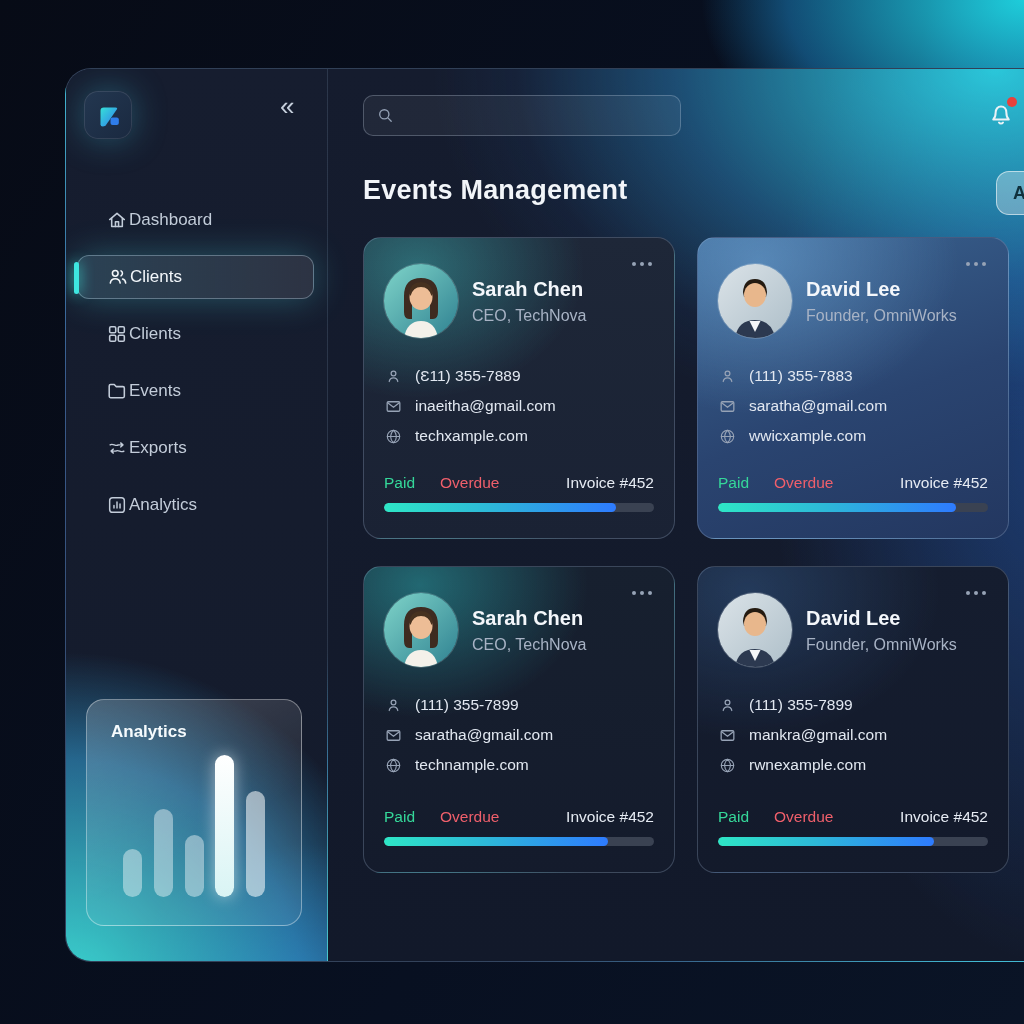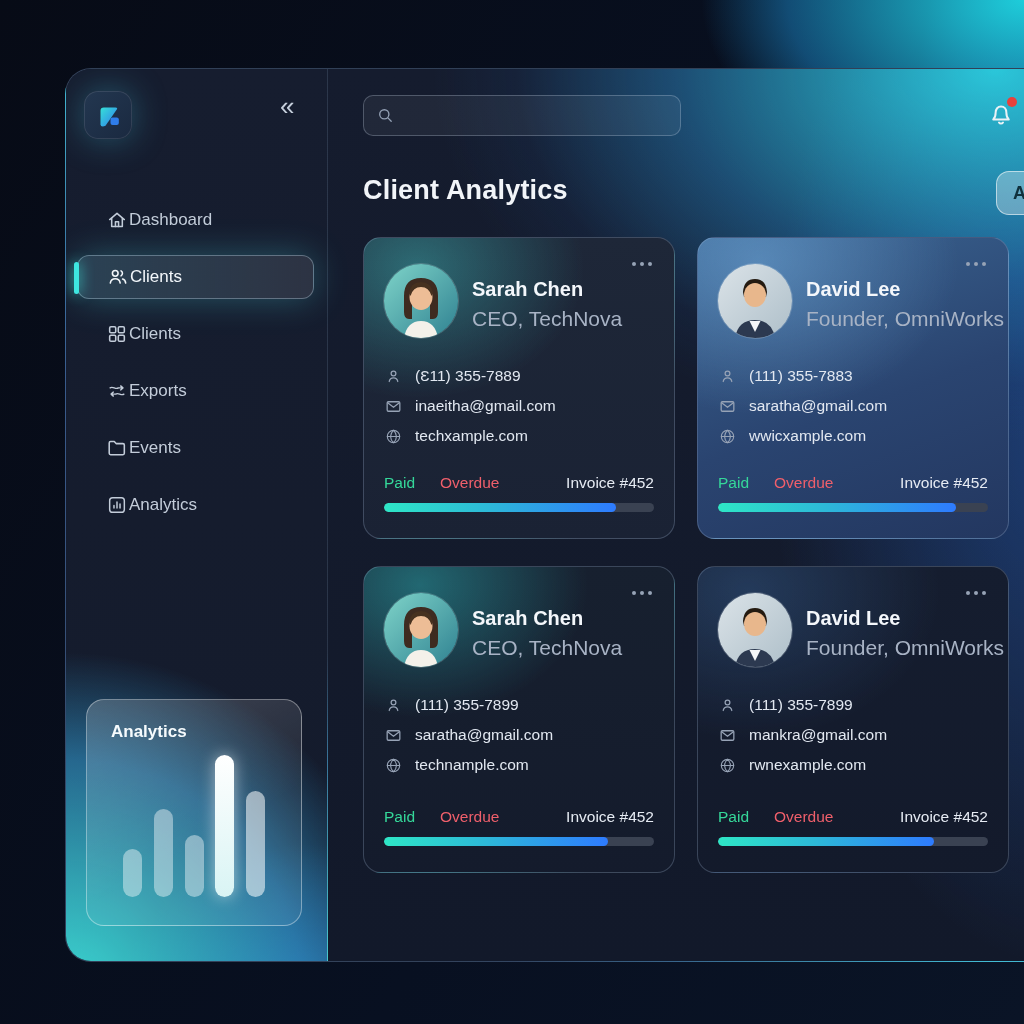--- a/index.html
+++ b/index.html
@@ -117,21 +117,21 @@
   .card.c1 { left:631px; top:168px; height:302px;
     background:radial-gradient(300px 230px at 20% 8%, rgba(125,185,235,.45), transparent 66%), linear-gradient(160deg,#3b6592, #2a4470 55%, #233760); }
   .card.c2 { left:297px; top:497px; height:307px;
     background:radial-gradient(280px 220px at 18% 6%, rgba(45,175,180,.50), transparent 60%), linear-gradient(#17202f, #141b2c); }
   .card.c3 { left:631px; top:497px; height:307px;
     background:radial-gradient(300px 230px at 16% 8%, rgba(75,135,205,.28), transparent 64%), linear-gradient(#151d2f, #131a2b); }
 
   .avatar { position:absolute; left:20px; top:26px; width:74px; height:74px; border-radius:50%;
     box-shadow:0 0 0 1px rgba(255,255,255,.18); overflow:hidden; }
   .c-name { position:absolute; left:108px; top:40px; font-size:20px; font-weight:700; color:#f4f7fb; }
-  .c-role { position:absolute; left:108px; top:69px; font-size:21px; color:#a8b3c5; }
+  .c-role { position:absolute; left:108px; top:69px; font-size:16px; color:#a8b3c5; }
   .menu { position:absolute; right:18px; top:20px; display:flex; gap:4px; cursor:pointer; padding:4px; }
   .menu i { width:4px; height:4px; border-radius:50%; background:#97a3b6; display:block; }
 
   .contacts { position:absolute; left:20px; top:127px; display:flex; flex-direction:column; gap:8px; }
   .c-row { display:flex; align-items:center; gap:12px; height:22px; font-size:15.5px; color:#e2e8f1; }
   .c-row svg { width:19px; height:19px; color:#97a3b6; flex:0 0 19px; }
 
   .foot { position:absolute; left:20px; right:20px; bottom:46px; display:flex; align-items:flex-start; font-size:15.5px; }
   .paid { color:#35d89a; margin-right:25px; }
   .overdue { color:#ef5f6b; }
@@ -246,30 +246,30 @@
           </svg>
         <span>Clients</span>
       </div>
       <div class="nav-item">
         <svg viewBox="0 0 24 24" fill="none" stroke="currentColor" stroke-width="1.7" stroke-linecap="round" stroke-linejoin="round">
             <use href="#ic-grid"></use>
           </svg>
         <span>Clients</span>
       </div>
       <div class="nav-item">
+        <svg viewBox="0 0 24 24" fill="none" stroke="currentColor" stroke-width="1.7" stroke-linecap="round" stroke-linejoin="round">
+            <use href="#ic-folder"></use>
+          </svg>
+        <span>Events</span>
+      </div>
+      <div class="nav-item">
         <svg viewBox="0 0 24 24" fill="none" stroke="currentColor" stroke-width="1.5" stroke-linecap="round" stroke-linejoin="round">
             <use href="#ic-exports"></use>
           </svg>
         <span>Exports</span>
-      </div>
-      <div class="nav-item">
-        <svg viewBox="0 0 24 24" fill="none" stroke="currentColor" stroke-width="1.7" stroke-linecap="round" stroke-linejoin="round">
-            <use href="#ic-folder"></use>
-          </svg>
-        <span>Events</span>
       </div>
       <div class="nav-item">
         <svg viewBox="0 0 24 24" fill="none" stroke="currentColor" stroke-width="1.6" stroke-linecap="round" stroke-linejoin="round">
             <use href="#ic-analytics"></use>
           </svg>
         <span>Analytics</span>
       </div>
     </nav>
 
     <div class="widget">
@@ -292,21 +292,21 @@
   <div class="bell">
     <svg viewBox="0 0 24 24" fill="none" stroke="currentColor" stroke-width="1.6" stroke-linecap="round" stroke-linejoin="round">
         <use href="#ic-bell"></use>
       </svg>
     <span class="dot"></span>
   </div>
   <div class="add-btn">
     <span>Al</span>
   </div>
 
-  <h1 class="page-title">Client Analytics</h1>
+  <h1 class="page-title">Events Management</h1>
 
   <section class="card c0">
     <div class="avatar"><svg width="74" height="74" viewBox="0 0 74 74">
           <use href="#av-sarah"></use>
         </svg></div>
     <div class="c-name">Sarah Chen</div>
     <div class="c-role">CEO, TechNova</div>
     <div class="menu">
         <i></i>
         <i></i>

